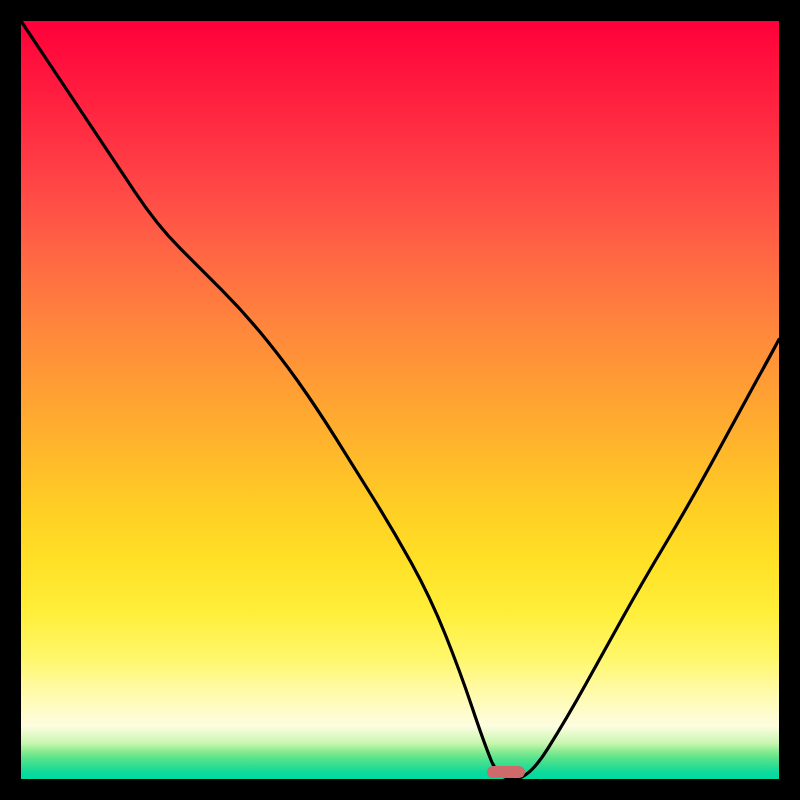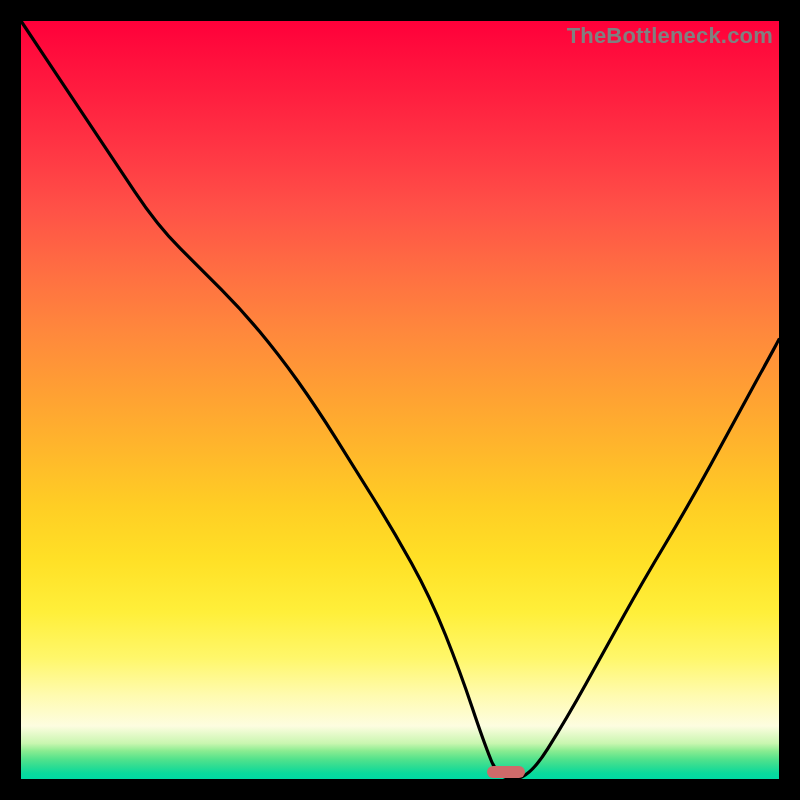--- a/index.html
+++ b/index.html
@@ -72,21 +72,20 @@
     border-radius: 6px;
     background: #cf6a6a;
   }
 </style>
 </head>
 <body>
 
 <div class="frame">
   <div class="plot-area">
 
-    <span class="watermark">TheBottleneck.com</span>
 
     <svg class="curve" viewBox="0 0 758 758" preserveAspectRatio="none">
       <path id="curve-path" fill="none" stroke="#000" stroke-width="3.2" stroke-linejoin="round" stroke-linecap="round" d="M 0.0 0.0 Q 0.0 0.0 22.7 34.1 Q 45.5 68.2 68.2 102.3 Q 91.0 136.4 113.7 170.6 Q 136.4 204.7 159.2 227.4 Q 181.9 250.1 200.9 269.1 Q 219.8 288.0 238.8 310.8 Q 257.7 333.5 276.7 360.0 Q 295.6 386.6 314.6 416.9 Q 333.5 447.2 352.5 477.5 Q 371.4 507.9 390.4 542.0 Q 409.3 576.1 424.5 614.0 Q 439.6 651.9 451.0 686.0 Q 462.4 720.1 470.0 739.0 Q 477.5 758.0 492.7 758.0 Q 507.9 758.0 526.8 727.7 Q 545.8 697.4 564.7 663.3 Q 583.7 629.1 602.6 595.0 Q 621.6 560.9 644.3 523.0 Q 667.0 485.1 689.8 443.4 Q 712.5 401.7 735.3 360.1 T 758.0 318.4"></path>
     </svg>
 
     <div id="min-marker" class="marker" style="width: 37.9px; left: 466.17px; bottom: 1px; background: rgb(207, 106, 106);"></div>
   </div>
 </div>
 
 </body></html>

